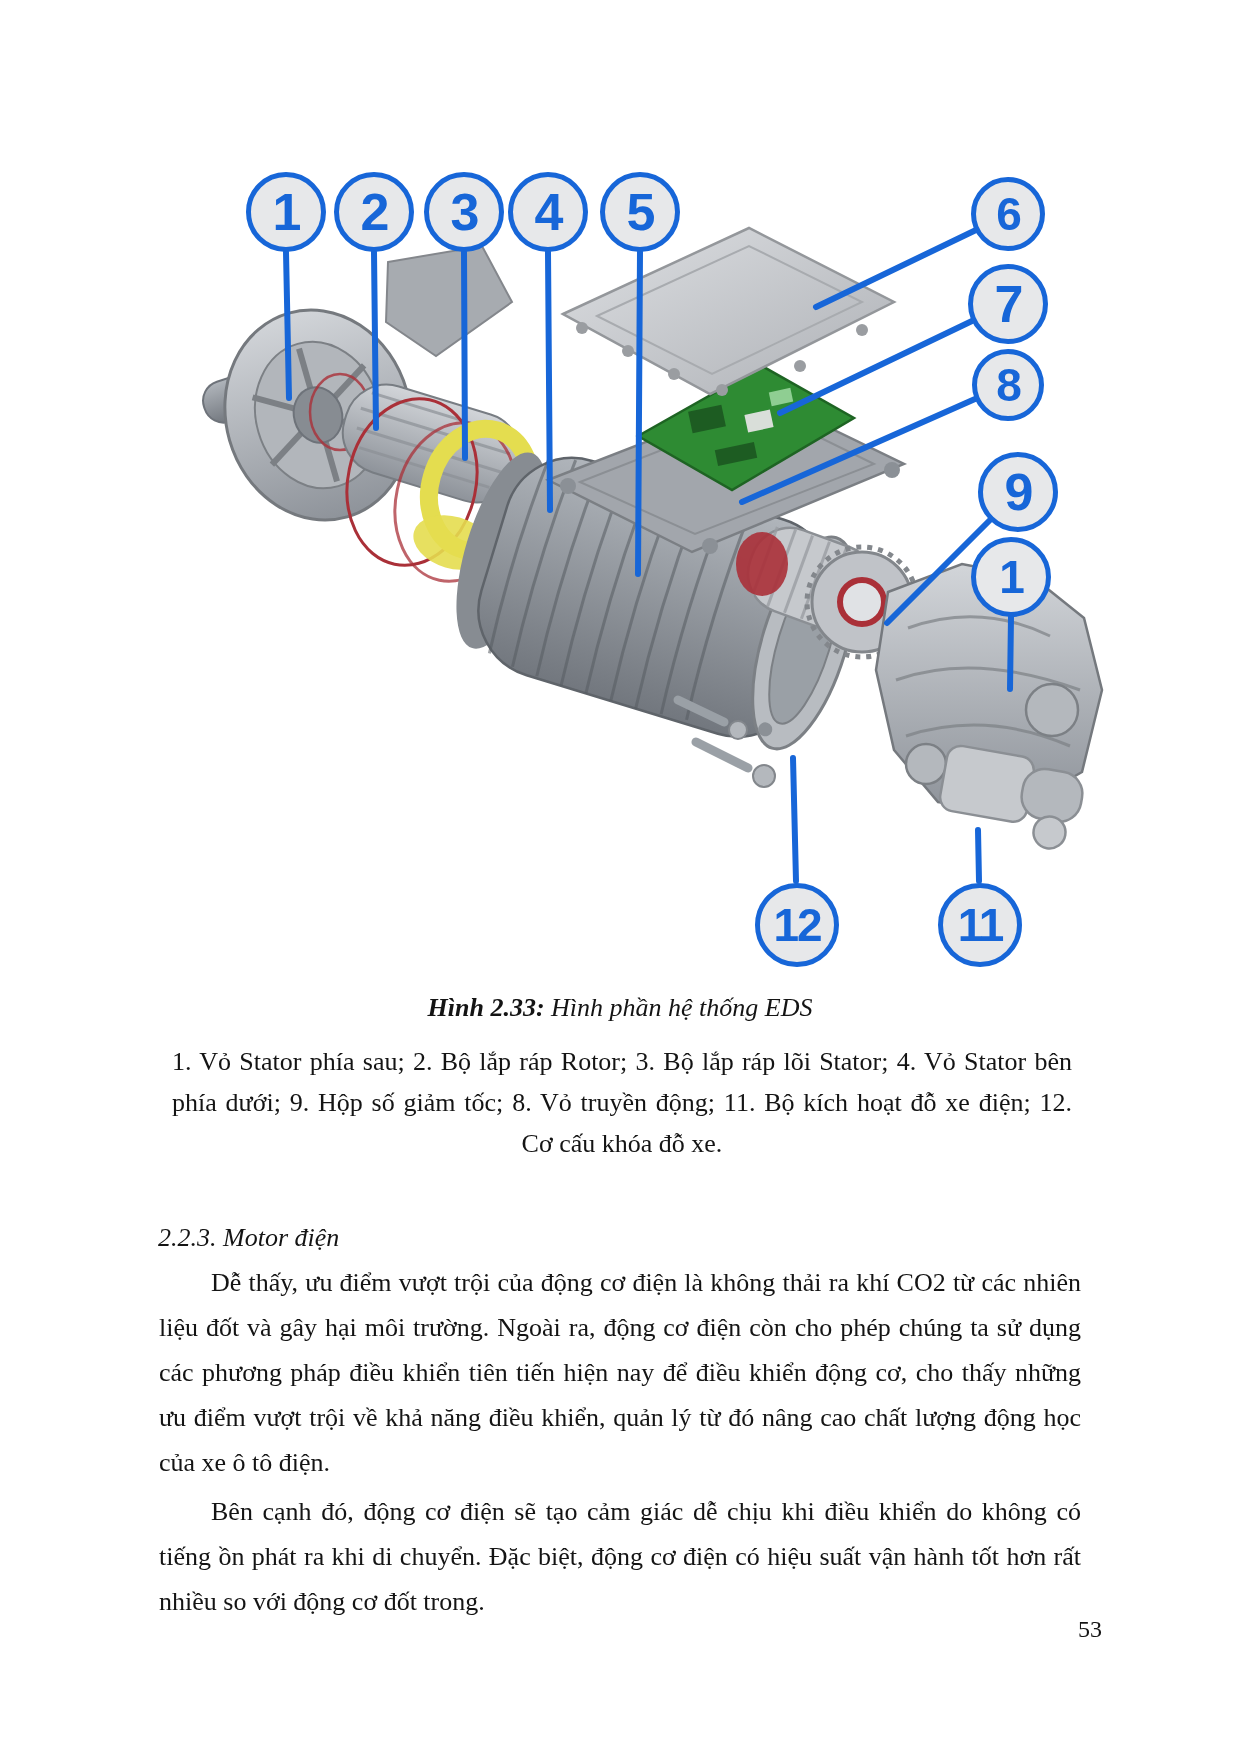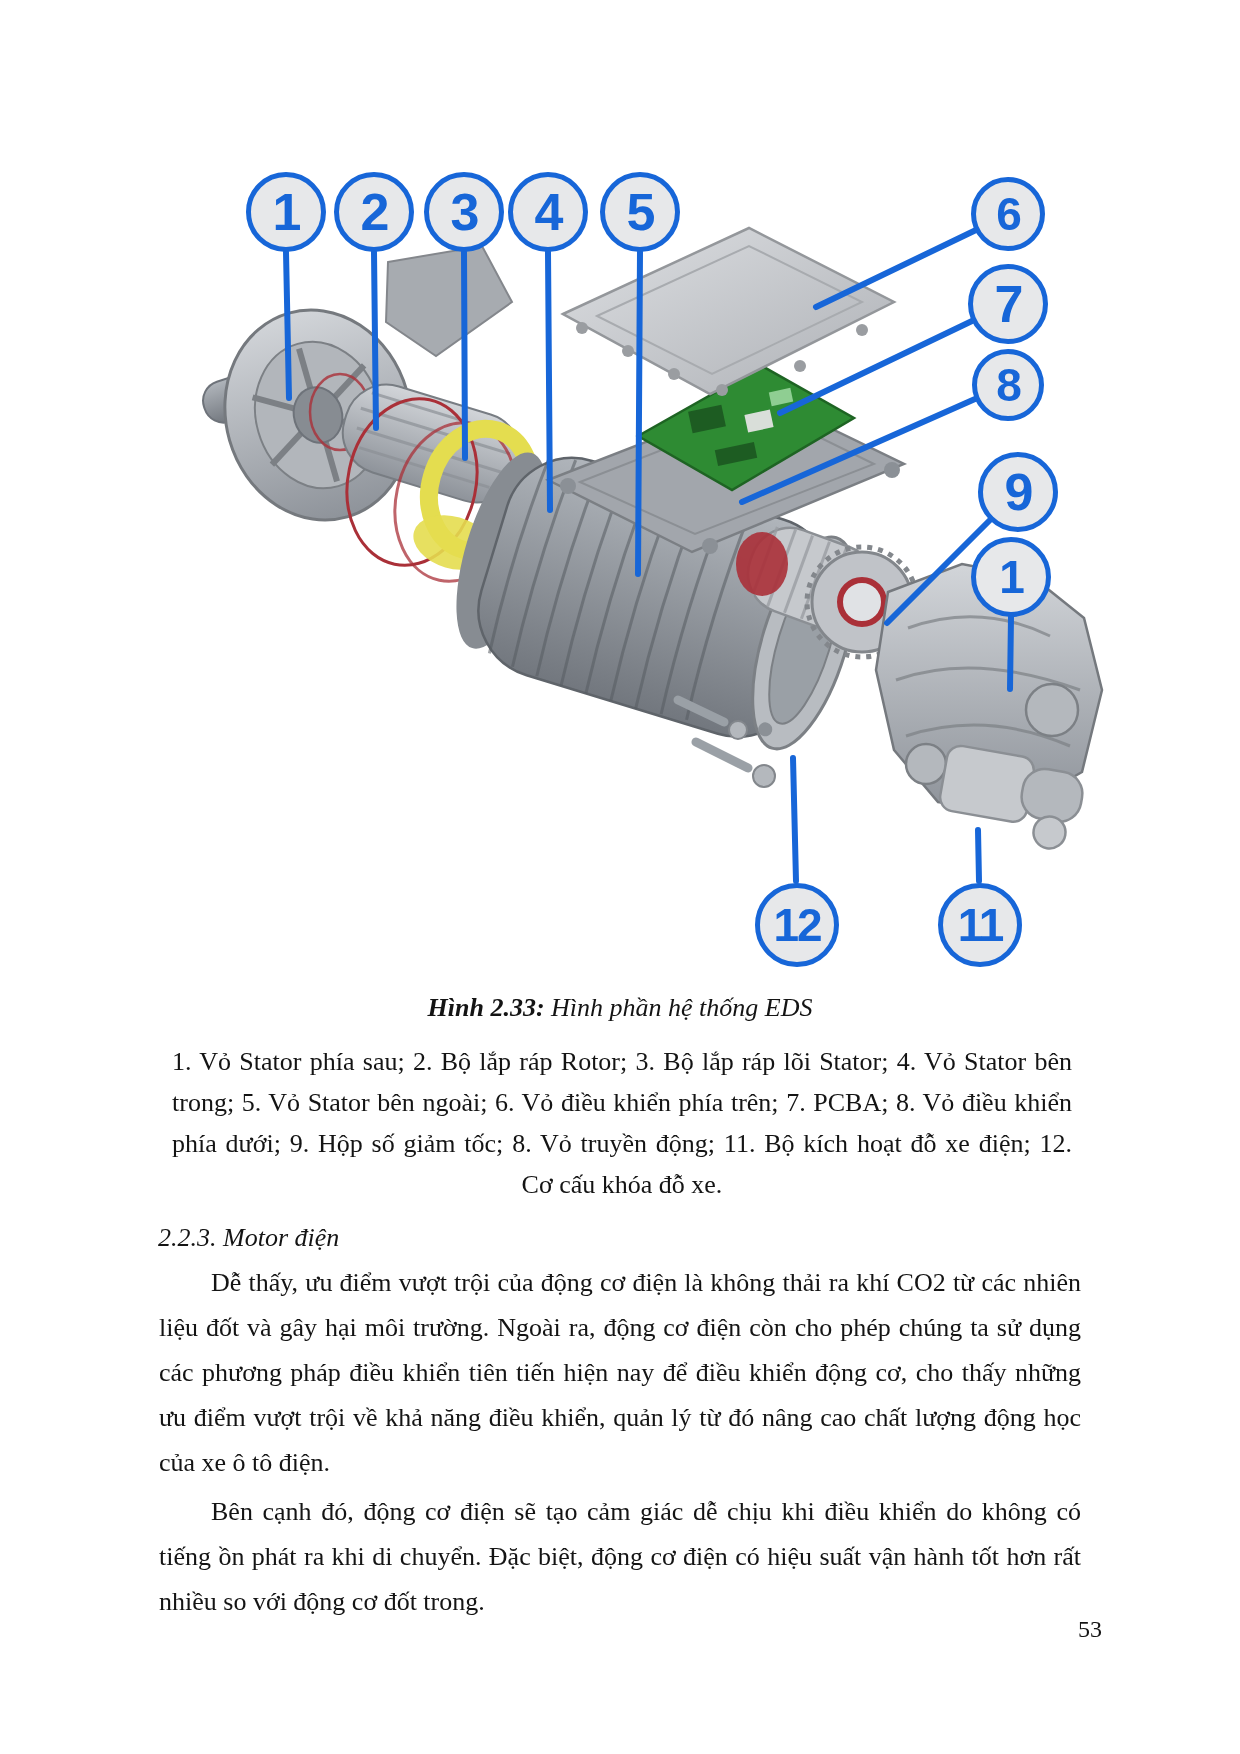--- a/index.html
+++ b/index.html
@@ -224,21 +224,20 @@
       </div>
   </div>
 
   <div class="fig-caption">
     <span class="cap-label">Hình 2.33:</span>
     <span>Hình phần hệ thống EDS</span>
   </div>
 
   <div class="legend">
     <div class="legend-line">1. Vỏ Stator phía sau; 2. Bộ lắp ráp Rotor; 3. Bộ lắp ráp lõi Stator; 4. Vỏ Stator bên</div>
-    <div class="legend-line">trong; 5. Vỏ Stator bên ngoài; 6. Vỏ điều khiển phía trên; 7. PCBA; 8. Vỏ điều khiển</div>
     <div class="legend-line">phía dưới; 9. Hộp số giảm tốc; 8. Vỏ truyền động; 11. Bộ kích hoạt đỗ xe điện; 12.</div>
     <div class="legend-line centered">Cơ cấu khóa đỗ xe.</div>
   </div>
 
   <div class="section-heading">2.2.3. Motor điện</div>
 
   <div class="body-text">
     <p>Dễ thấy, ưu điểm vượt trội của động cơ điện là không thải ra khí CO2 từ các nhiên liệu đốt và gây hại môi trường. Ngoài ra, động cơ điện còn cho phép chúng ta sử dụng các phương pháp điều khiển tiên tiến hiện nay để điều khiển động cơ, cho thấy những ưu điểm vượt trội về khả năng điều khiển, quản lý từ đó nâng cao chất lượng động học của xe ô tô điện.</p>
     <p>Bên cạnh đó, động cơ điện sẽ tạo cảm giác dễ chịu khi điều khiển do không có tiếng ồn phát ra khi di chuyển. Đặc biệt, động cơ điện có hiệu suất vận hành tốt hơn rất nhiều so với  động cơ đốt trong.</p>
   </div>

